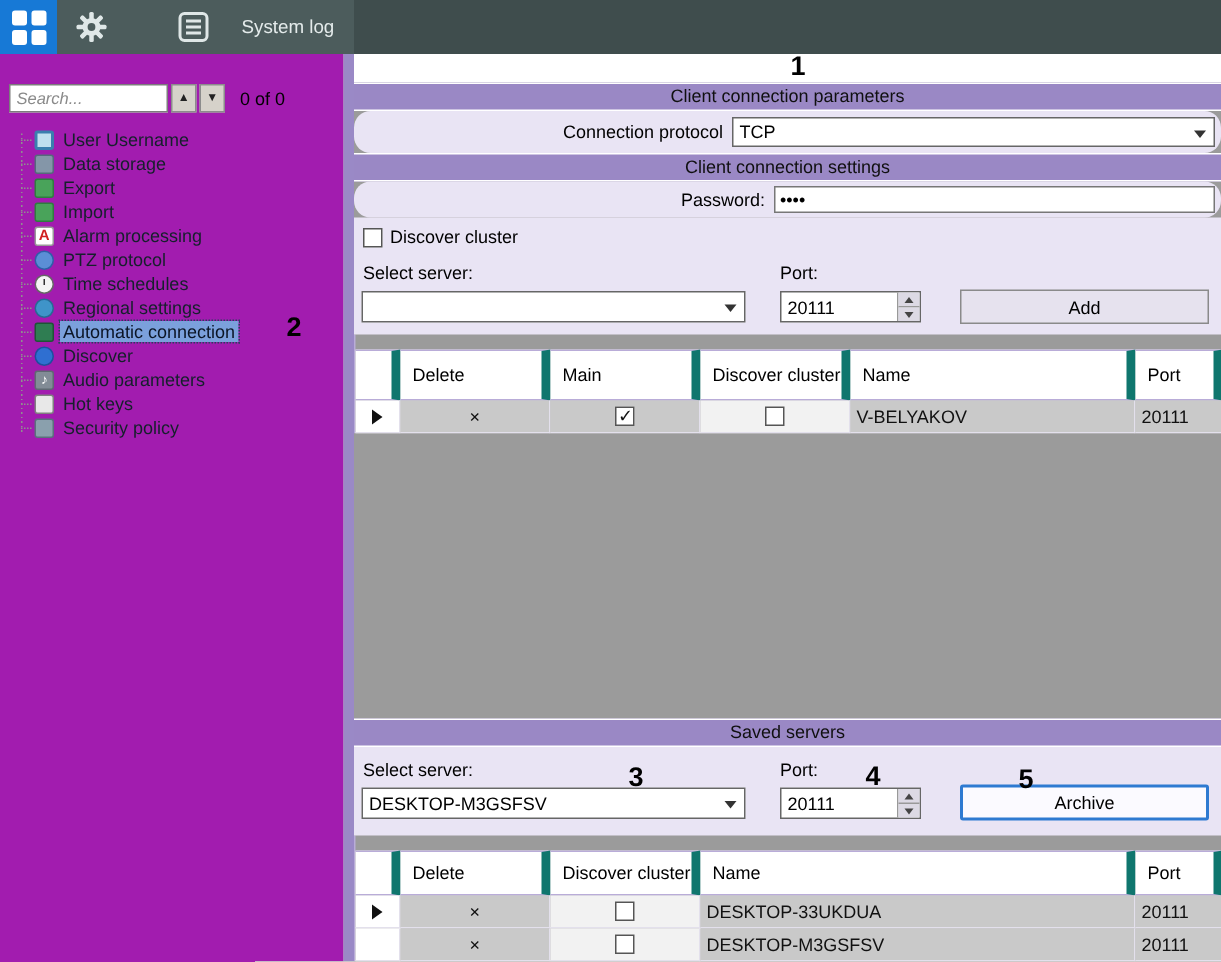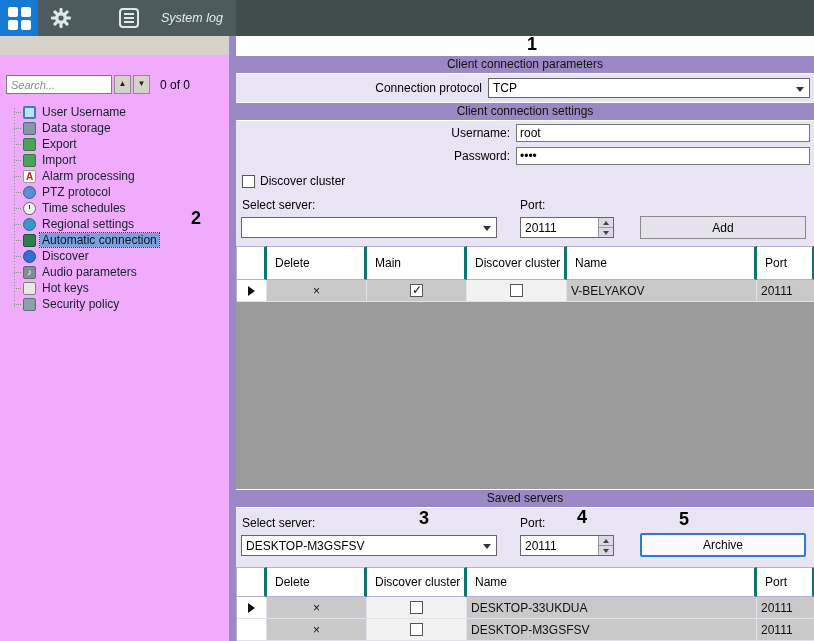--- a/index.html
+++ b/index.html
@@ -14,21 +14,21 @@
   .grid-ico span { width:10px; height:10px; background:#fff; border-radius:2px; }
   .gear-btn { width:46px; display:flex; align-items:center; justify-content:center; }
   .menu { display:flex; }
   .menu-item { padding:0 13px; line-height:36px; color:#e4ebeb; font-size:12.5px; border-left:1px solid rgba(0,0,0,.12); white-space:nowrap; cursor:default; }
   .menu-item.active { background:#303e3e; }
   .syslog-btn { width:38px; margin-left:26px; display:flex; align-items:center; justify-content:center; }
   .topbar-fill { flex:1; background:#3f4d4d; }
 
   
   .bodyrow { display:flex; height:605px; }
-  .sidebar { width:264px; background:#f0abfc; overflow:hidden;margin-top:19px; }
+  .sidebar { width:264px; background:#a21caf; overflow:hidden; }
   .divider { width:8px; background:#9a89c6; }
   .main { flex:1; display:flex; flex-direction:column; background:#9b9b9b; }
 
   
   .search-row { display:flex; align-items:center; padding:20px 4px 4px 6px; }
   .search-input { width:106px; height:19px; border:1px solid #7c7c7c; font-family:"Liberation Sans", sans-serif; font-size:11px; font-style:italic; color:#444; padding:0 4px; background:#fff; }
   .search-input::placeholder { color:#8a8a8a; font-style:italic; }
   .nav-btn { width:17px; height:19px; margin-left:2px; background:#d6d2ca; border:1px solid #8c8c8c; font-size:8px; line-height:16px; text-align:center; color:#222; cursor:default; }
   .count { margin-left:10px; font-size:12px; color:#000; }
   .tree { margin-top:6px; position:relative;
@@ -52,21 +52,21 @@
   .ti-conn      { background:#2f7d52; border:1px solid #1d5536; }
   .ti-network   { background:#2f6fd1; border:1px solid #1d4f9e; border-radius:50%; }
   .ti-audio     { background:#828c96; border:1px solid #5f6972; }
   .ti-audio::after { content:"♪"; display:block; text-align:center; color:#fff; font-size:9px; line-height:11px; }
   .ti-keyboard  { background:#e8e8e8; border:1px solid #808080; }
   .ti-security  { background:#8aa0ad; border:1px solid #5a707d; }
 
   
   .strip-white { height:19px; background:#fff; }
   .hdr { height:19px; background:#9a88c5; border-top:1px solid #fff; border-bottom:1px solid #fff; text-align:center; font-size:12px; color:#101010; line-height:17px; }
-  .lavrow { background:#e9e4f4; display:flex; align-items:center; }
+  .lavrow { background:#e9e4f4; display:flex; align-items:center;border-radius:11px; }
   .row-protocol { height:28px; }
   .row-user { height:23px; }
   .row-pass { height:24px; }
   .flabel { font-size:12px; color:#000; text-align:right; padding-right:6px; flex:none; }
   .flabel.w252 { width:252px; }
   .flabel.w280 { width:280px; }
   .txt-input { flex:1; height:18px; margin-right:4px; border:1px solid #777; background:#fff; font-family:"Liberation Sans", sans-serif; font-size:12px; padding:0 3px; color:#000; }
   .combo { height:21px; background:#fff; border:1px solid #666; position:relative; font-size:12px; color:#000; display:flex; align-items:center; padding-left:4px; cursor:default; }
   .combo.grow { flex:1; margin-right:4px; height:20px; }
   .combo .arrow { position:absolute; right:5px; top:8px; width:0; height:0; border-left:4px solid transparent; border-right:4px solid transparent; border-top:5px solid #333; }
@@ -84,21 +84,21 @@
   .saved-section { height:59px; background:#e9e4f4; position:relative; }
   .abs { position:absolute; }
   .chk-label { font-size:12px; color:#000; margin-left:5px; }
   .cb { width:13px; height:13px; background:#fff; border:1px solid #555; position:relative; display:inline-block; flex:none; }
   .cb.on::after { content:"✓"; position:absolute; left:1px; top:-2px; font-size:12px; color:#111; }
   .slabel { font-size:12px; color:#000; }
 
   .tbl { display:grid; width:578px; border-left:1px solid #b9acd8; }
   .tbl1 { grid-template-columns:30px 100px 100px 100px 190px 58px; }
   .tbl2 { grid-template-columns:30px 100px 100px 290px 58px; }
-  .th { background:#fff; border-top:1px solid #b9acd8; border-right:3px solid #0f766e; border-bottom:1px solid #b9acd8; display:flex; align-items:center; padding-left:8px; font-size:12px; line-height:13px; color:#000; }
+  .th { background:#fff; border-top:1px solid #b9acd8; border-right:6px solid #0f766e; border-bottom:1px solid #b9acd8; display:flex; align-items:center; padding-left:8px; font-size:12px; line-height:13px; color:#000;margin-top:10px; }
   .tbl1 .th { height:34px; }
   .tbl2 .th { height:30px; }
   .td { height:22px; background:#c9c9c9; border-right:1px solid #e3e0ec; border-bottom:1px solid #e3e0ec; display:flex; align-items:center; padding-left:4px; font-size:12px; color:#111; }
   .td.center { justify-content:center; padding-left:0; }
   .td.white { background:#f2f2f2; }
   .td.selector { background:#fff; justify-content:center; padding-left:0; }
   .tri { width:0; height:0; border-top:5px solid transparent; border-bottom:5px solid transparent; border-left:7px solid #111; }
   .filler { flex:1; background:#9b9b9b; }
 
   .annot { position:absolute; font-size:18px; font-weight:bold; color:#000; z-index:10; }
@@ -130,21 +130,21 @@
       </svg>
     </div>
     <div class="syslog-btn">
       <svg width="22" height="22" viewBox="0 0 22 22">
         <rect x="2" y="2" width="18" height="18" rx="3" fill="none" stroke="#dfe7e7" stroke-width="2"></rect>
         <line x1="6" y1="7" x2="16" y2="7" stroke="#dfe7e7" stroke-width="2"></line>
         <line x1="6" y1="11" x2="16" y2="11" stroke="#dfe7e7" stroke-width="2"></line>
         <line x1="6" y1="15" x2="16" y2="15" stroke="#dfe7e7" stroke-width="2"></line>
       </svg>
     </div>
-    <div class="menu-item" style="border-left:none;font-style:italic;">System log</div>
+    <div class="menu-item" style="border-left:none;">System log</div>
     <div class="topbar-fill"></div>
   </div>
 
   <div class="bodyrow">
 
     <div class="sidebar">
       <div class="search-row">
         <input class="search-input" type="text" placeholder="Search..." style="">
         <div class="nav-btn">▲</div>
         <div class="nav-btn">▼</div>
@@ -216,24 +216,20 @@
       <div class="lavrow row-protocol">
         <div class="flabel w252">Connection protocol</div>
         <div class="combo grow">
           <span>TCP</span>
           <span class="arrow"></span>
         </div>
       </div>
 
       <div class="hdr">Client connection settings</div>
 
-      <div class="lavrow row-user">
-        <div class="flabel w280">Username:</div>
-        <input class="txt-input" type="text" value="root" style="">
-      </div>
 
       <div class="lavrow row-pass">
         <div class="flabel w280">Password:</div>
         <input class="txt-input" type="text" value="••••" style="">
       </div>
 
       <div class="add-section">
         <div class="abs" style="left:6px; top:6px; display:flex; align-items:center;">
           <span class="cb"></span>
           <span class="chk-label">Discover cluster</span>

